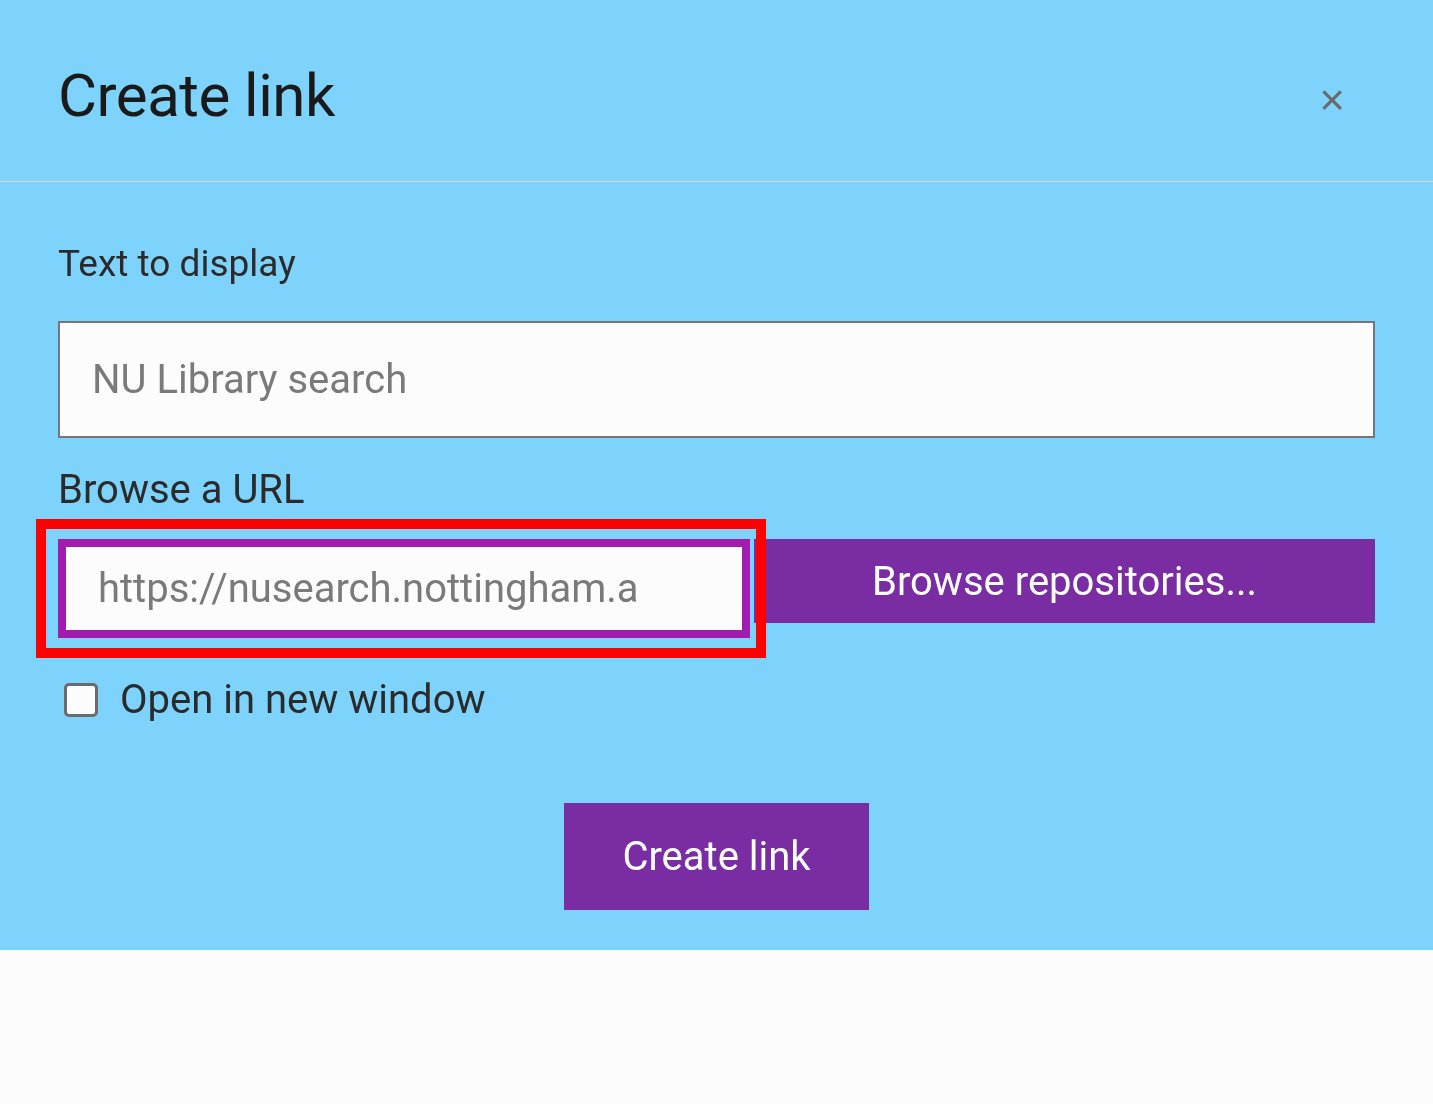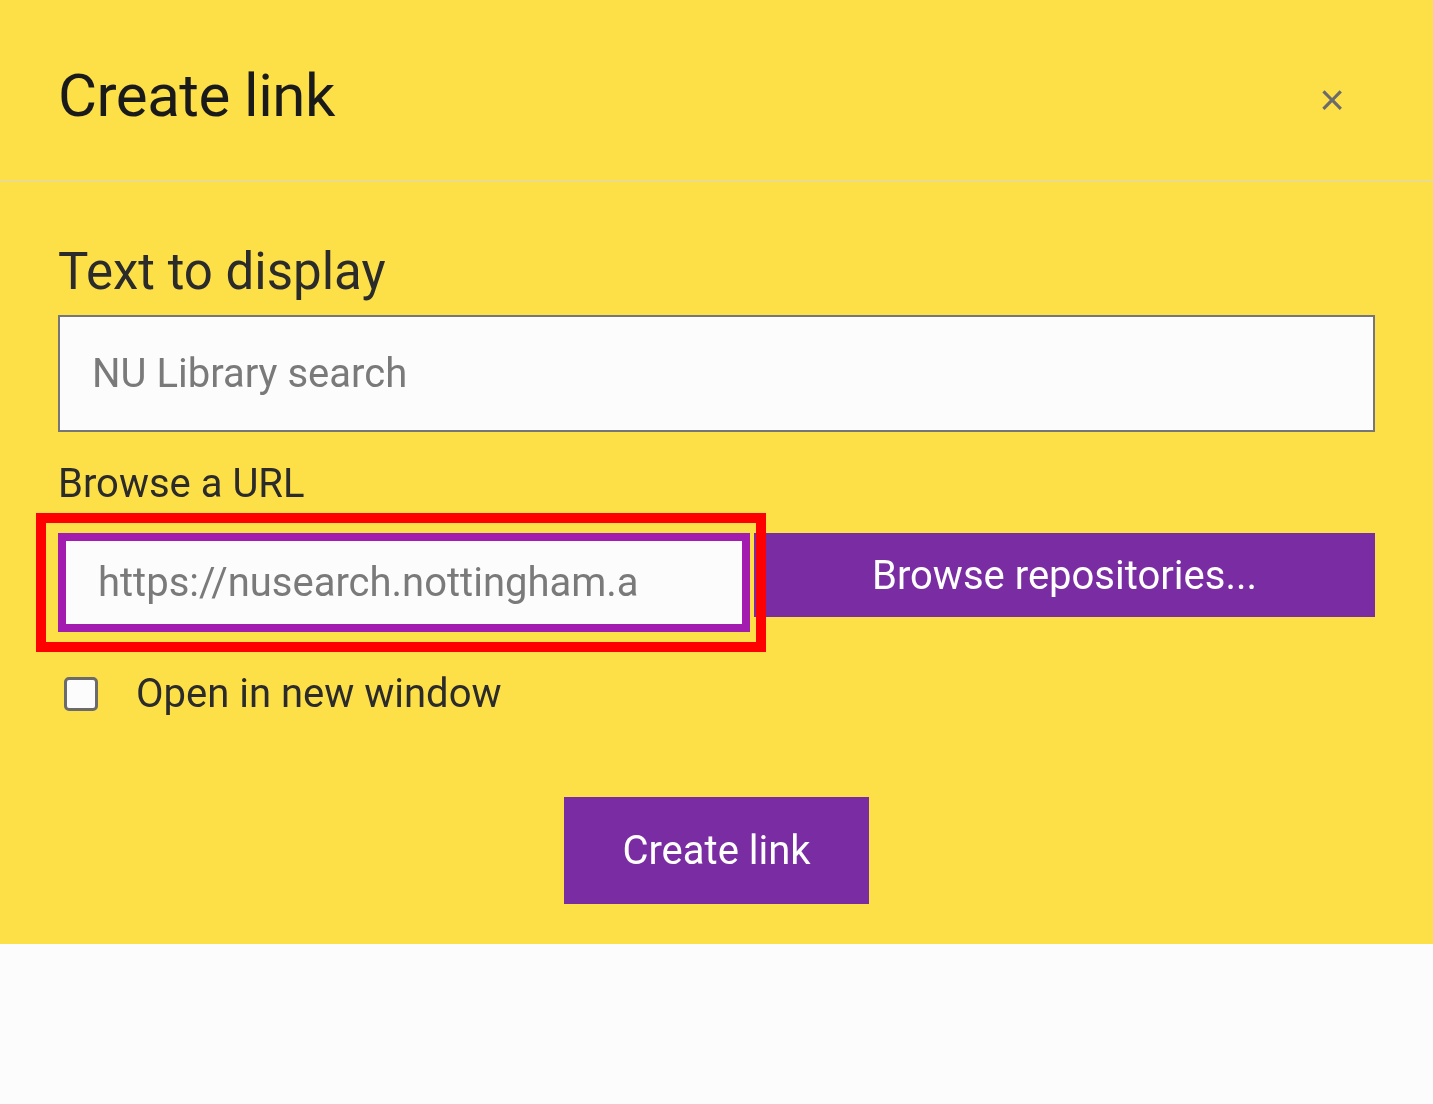--- a/index.html
+++ b/index.html
@@ -9,21 +9,21 @@
     }
     body {
       font-family: -apple-system, BlinkMacSystemFont, "Segoe UI", Roboto, Helvetica, Arial, sans-serif;
       background: #fdfcfc;
       width: 1433px;
       height: 1104px;
       padding: 0;
     }
     .dialog {
       width: 100%;
-      background: #fde047;
+      background: #7dd3fc;
     }
     .dialog-header {
       display: flex;
       justify-content: space-between;
       align-items: flex-start;
       padding: 60px 58px 50px 58px;
       border-bottom: 1px solid #d6d6d6;
     }
     .dialog-title {
       font-size: 60px;
@@ -41,24 +41,24 @@
       line-height: 1;
       padding: 8px 12px;
       margin-top: 10px;
       margin-right: 18px;
     }
     .dialog-body {
       padding: 60px 58px 40px 58px;
     }
     .form-label {
       display: block;
-      font-size: 51px;
+      font-size: 37px;
       font-weight: 400;
       color: #2b2b2b;
-      margin-bottom: 14px;
+      margin-bottom: 36px;
     }
     .text-input {
       width: 100%;
       border: 2px solid #767676;
       background: #fdfcfc;
       font-size: 40px;
       color: #7a7a7a;
       padding: 33px 32px;
       font-family: inherit;
       outline: none;
@@ -110,21 +110,21 @@
       cursor: pointer;
       font-family: inherit;
       text-align: center;
       margin-left: 4px;
       height: 84px;
     }
     .checkbox-row {
       display: flex;
       align-items: center;
       margin-top: 38px;
-      gap: 38px;
+      gap: 22px;
     }
     .checkbox {
       width: 34px;
       height: 34px;
       border: 3px solid #6b6b6b;
       border-radius: 5px;
       background: #fdfcfc;
       cursor: pointer;
       margin-left: 6px;
     }

